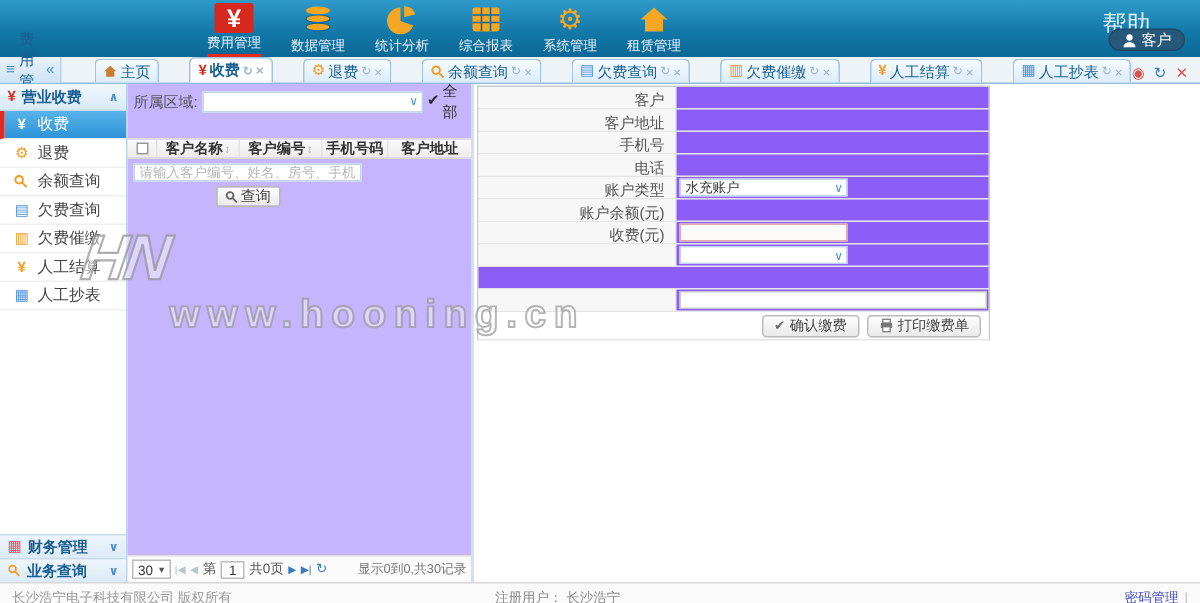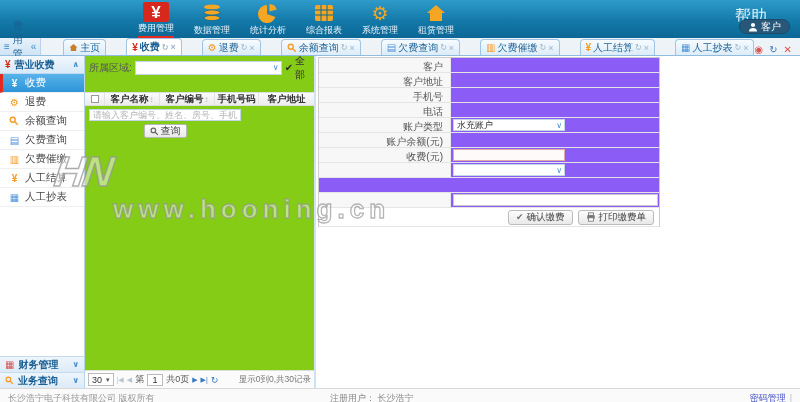--- a/index.html
+++ b/index.html
@@ -54,21 +54,21 @@
   .side-item .ic { width:11px; text-align:center; font-size:10px; line-height:11px; }
   .side-item.active { background:linear-gradient(#58b3e9,#2d94d8); color:#fff; border-left:3px solid #e02b20; padding-left:6px; }
   .side-item.active .ic { color:#fff; font-weight:bold; }
   .ic-orange { color:#f59a23; } .ic-blue { color:#4a90d9; } .ic-red { color:#d9534f; }
   .side-bottom { position:absolute; left:0; bottom:0; width:100%; }
   .side-sec { height:16px; background:linear-gradient(#eef5fc,#dcebf7); border-top:1px solid #c6daec;
     display:flex; align-items:center; gap:4px; padding:0 5px; font-size:10px; font-weight:bold; color:#1a5f93; cursor:pointer; }
   .side-sec .arrow { margin-left:auto; color:#4a90c8; font-size:8px; }
 
   
-  .mid { position:absolute; left:85px; top:0; width:229px; height:332px; background:#84cc16; }
+  .mid { position:absolute; left:85px; top:0; width:229px; height:332px; background:#c4b5fd; }
   .q-row { position:absolute; left:4px; display:flex; align-items:center; gap:3px; height:15px; }
   .q-row1 { top:4px; } .q-row2 { top:36px;flex-direction:column; }
   .q-label { font-size:10px; color:#555; white-space:nowrap; }
   .q-select { width:152px; height:14px; border:1px solid #c3d6e8; background:#fff; display:flex; align-items:center; }
   .q-select .sel-arrow { margin-left:auto; color:#4a90d9; font-size:8px; padding-right:2px; }
   .q-input { width:152px; height:14px; border:1px solid #c3d6e8; font-size:9px; padding:0 3px; color:#333; }
   .q-input::placeholder { color:#b5b5b5; }
   .q-all { display:flex; align-items:center; gap:2px; font-size:10px; color:#333; cursor:pointer; }
   .q-all .chk { font-size:10px; color:#2a2a2a; font-weight:bold; }
   .q-btn { height:14px; display:flex; align-items:center; gap:2px; padding:0 5px; border:1px solid #b8b8b8;

